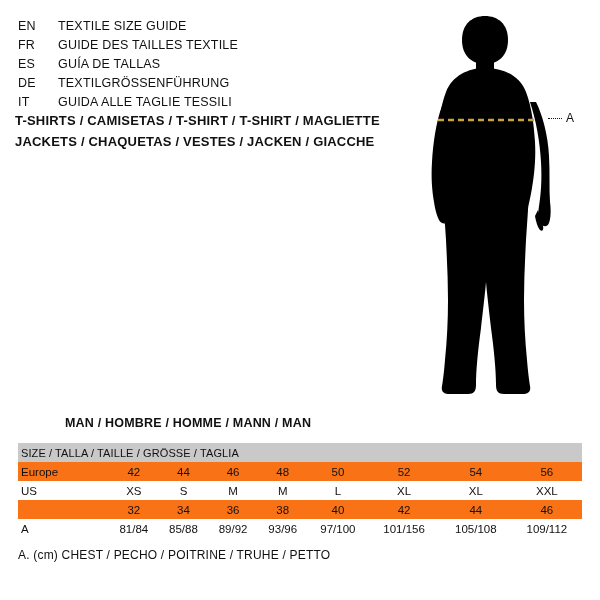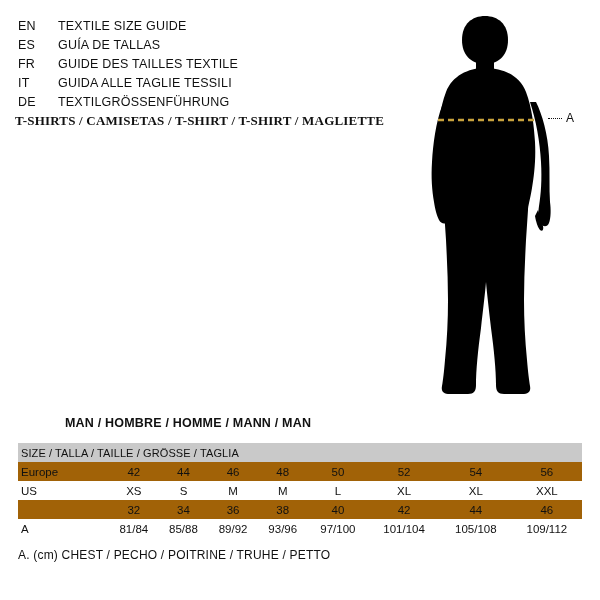--- a/index.html
+++ b/index.html
@@ -51,21 +51,20 @@
     top: 110px;
     width: 400px;
   }
   .cat-row {
     font-size: 13px;
     font-weight: bold;
     letter-spacing: 0.2px;
     line-height: 21px;
     white-space: nowrap;
     color: #111111;
-    font-family: Liberation Serif, serif;
   }
 
   
   .figure-wrap {
     position: absolute;
     left: 390px;
     top: 10px;
     width: 210px;
     height: 400px;
   }
@@ -121,21 +120,21 @@
     width: 88px;
   }
   tr.header-row {
     background: #c9c9c9;
   }
   tr.header-row td {
     font-size: 11px;
     letter-spacing: 0.1px;
   }
   tr.shade td {
-    background: #a16207;
+    background: #f97316;
   }
   tr.plain td {
     background: #ffffff;
     margin-left: 12px;
   }
 
   .footnote {
     position: absolute;
     left: 18px;
     top: 548px;
@@ -148,39 +147,40 @@
 <body>
 
 <div class="page">
 
   <div class="lang-block">
     <div class="lang-row">
       <span class="lang-code">EN</span>
       <span class="lang-text">TEXTILE SIZE GUIDE</span>
     </div>
     <div class="lang-row">
+      <span class="lang-code">FR</span>
+      <span class="lang-text">GUIDE DES TAILLES TEXTILE</span>
+    </div>
+    <div class="lang-row">
       <span class="lang-code">ES</span>
       <span class="lang-text">GUÍA DE TALLAS</span>
     </div>
     <div class="lang-row">
-      <span class="lang-code">FR</span>
-      <span class="lang-text">GUIDE DES TAILLES TEXTILE</span>
+      <span class="lang-code">DE</span>
+      <span class="lang-text">TEXTILGRÖSSENFÜHRUNG</span>
     </div>
     <div class="lang-row">
       <span class="lang-code">IT</span>
       <span class="lang-text">GUIDA ALLE TAGLIE TESSILI</span>
     </div>
-    <div class="lang-row">
-      <span class="lang-code">DE</span>
-      <span class="lang-text">TEXTILGRÖSSENFÜHRUNG</span>
-    </div>
   </div>
 
   <div class="cat-block">
     <div class="cat-row">T-SHIRTS / CAMISETAS / T-SHIRT / T-SHIRT / MAGLIETTE</div>
+    <div class="cat-row">JACKETS / CHAQUETAS / VESTES / JACKEN / GIACCHE</div>
   </div>
 
   <div class="figure-wrap">
     <svg class="figure-svg" width="210" height="400" viewBox="0 0 210 400">
 
       <path fill="#000000" d="M72 30 C72 14 82 6 95 6 C108 6 118 14 118 30 C118 44 110 54 95 54 C80 54 72 44 72 30 Z"></path>
 
       <path fill="#000000" d="M86 50 h18 v14 h-18 z"></path>
 
       <path fill="#000000" d="M95 58
@@ -281,21 +281,21 @@
       <td>46</td>
     </tr>
 
     <tr class="plain">
       <td class="lbl">A</td>
       <td>81/84</td>
       <td>85/88</td>
       <td>89/92</td>
       <td>93/96</td>
       <td>97/100</td>
-      <td>101/104</td>
+      <td>101/156</td>
       <td>105/108</td>
       <td>109/112</td>
     </tr>
   </tbody>
     </table>
 
   <div class="footnote">A. (cm) CHEST / PECHO / POITRINE / TRUHE / PETTO</div>
 
 </div>
 

